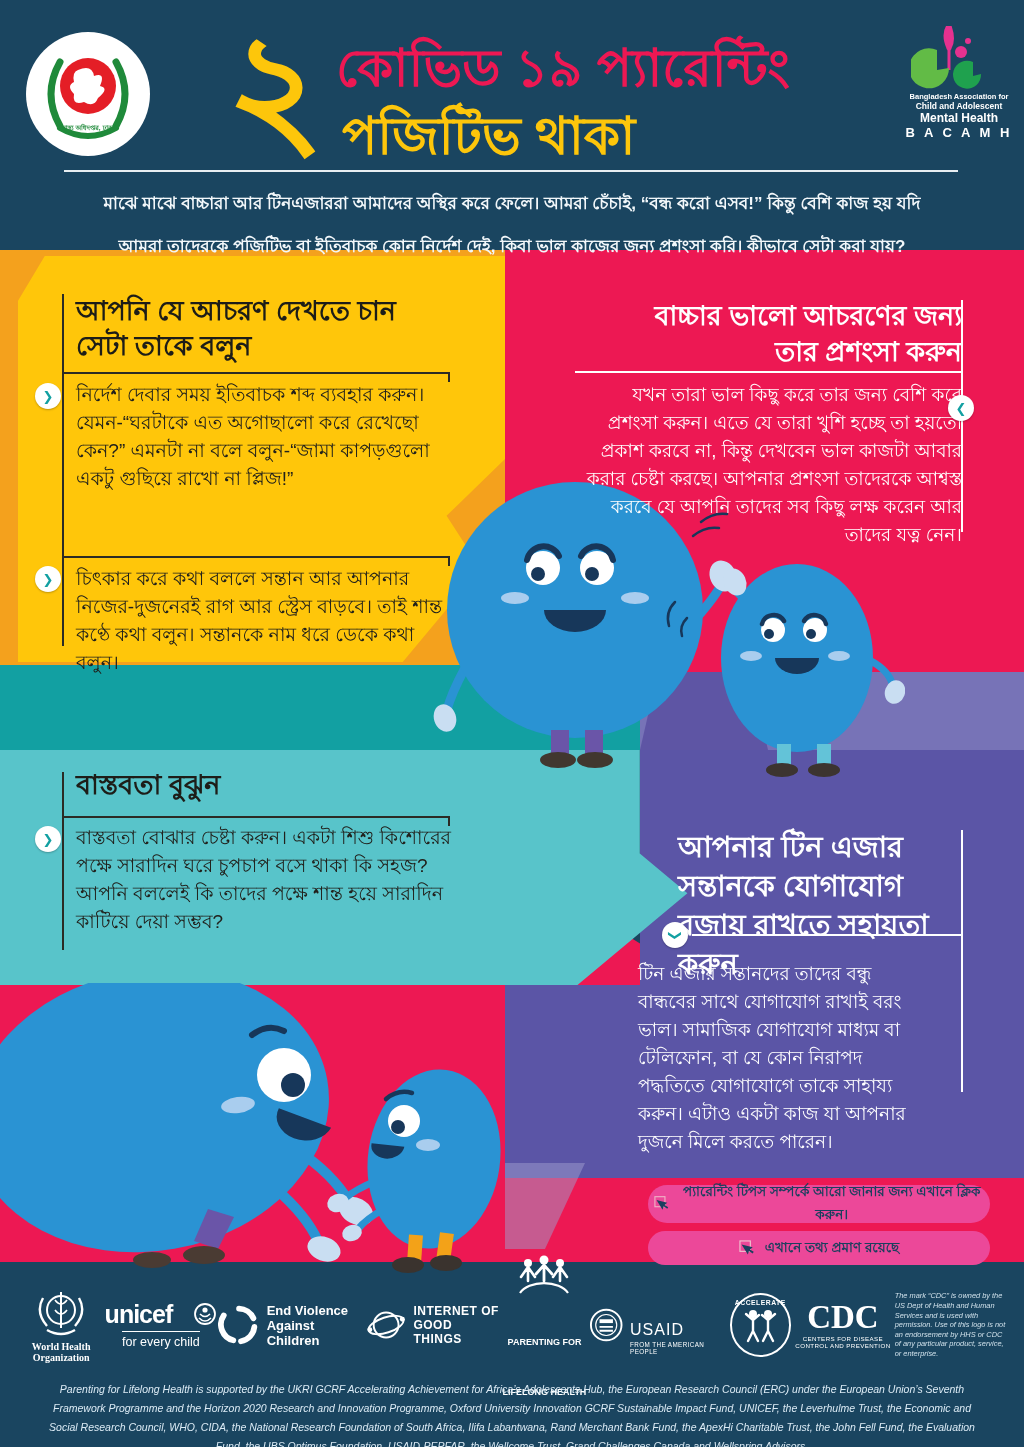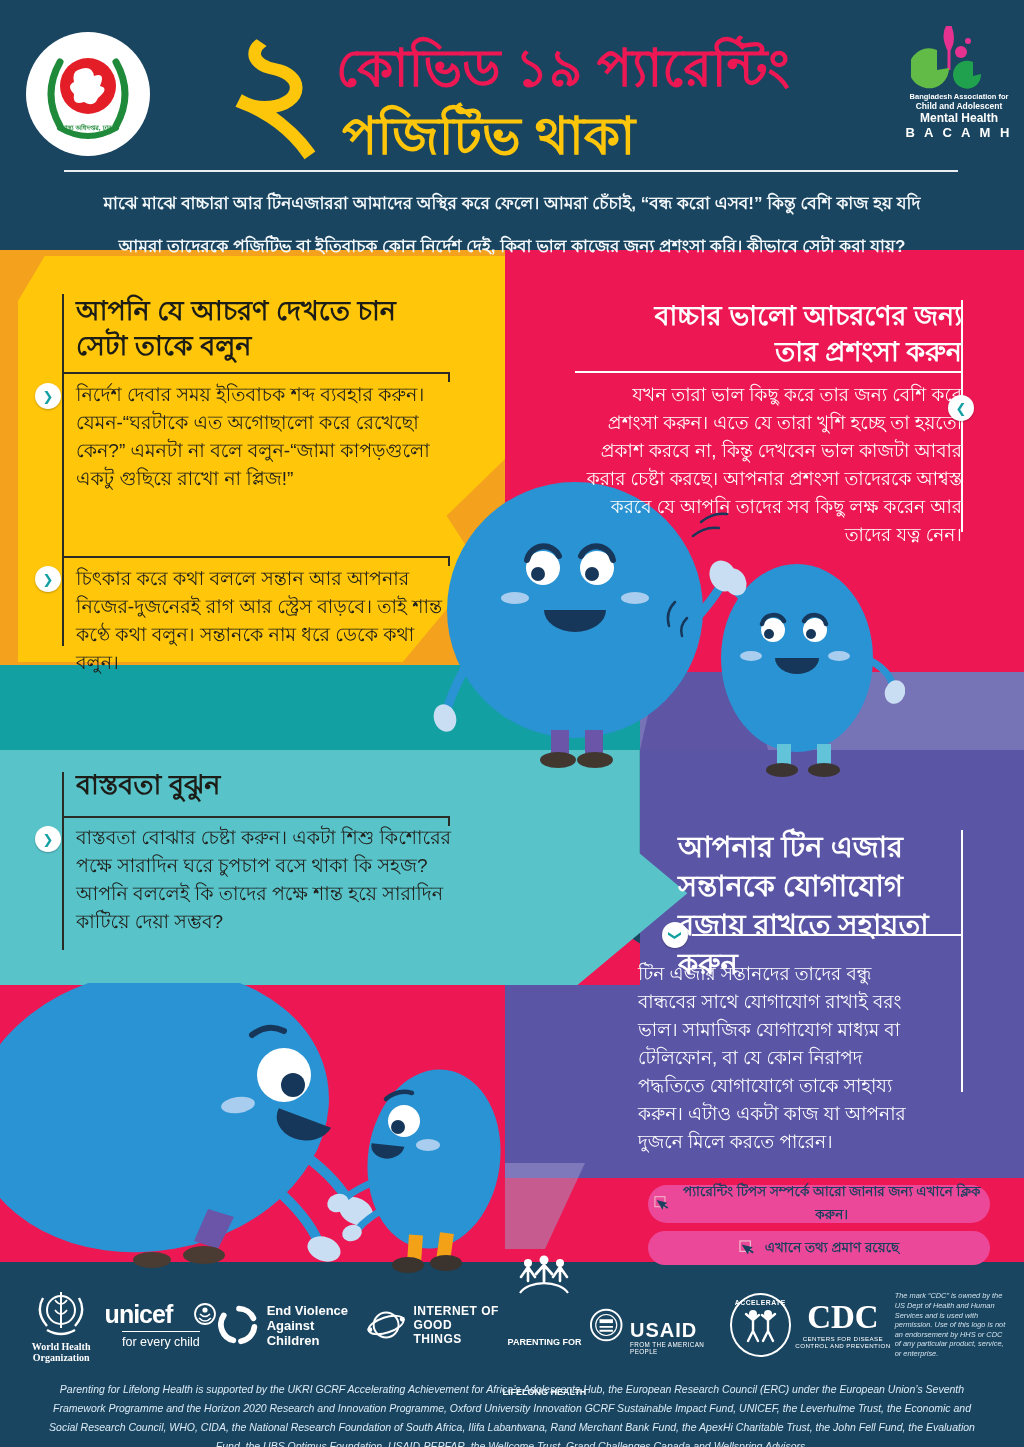--- a/index.html
+++ b/index.html
@@ -56,21 +56,21 @@
   
   .logos{left:18px;top:1282px;width:988px;height:86px;z-index:6;display:flex;align-items:center;justify-content:space-between;color:#fff;}
   .logo{display:flex;flex-direction:column;align-items:center;gap:3px;text-align:center;}
   .logo .cap{font-size:10px;font-weight:bold;line-height:11px;font-family:Liberation Serif, serif;}
   .unicef-word{font-size:25px;font-weight:bold;letter-spacing:-1px;line-height:24px;}
   .unicef-tag{font-size:12.5px;border-top:1px solid #fff;padding-top:3px;margin-top:2px;}
   .ev-row,.iogt-row,.usaid-row{display:flex;align-items:center;gap:7px;}
   .ev-txt{font-size:13px;font-weight:bold;line-height:15px;text-align:left;}
   .iogt-txt{font-size:12px;font-weight:bold;line-height:14px;text-align:left;letter-spacing:.5px;}
   .plh-cap{font-size:9px;font-weight:bold;line-height:10px;}
-  .usaid-word{font-size:20px;font-weight:bold;line-height:22px;letter-spacing:1px;margin-top:24px;}
+  .usaid-word{font-size:16px;font-weight:normal;line-height:22px;letter-spacing:1px;margin-top:24px;}
   .usaid-tag{font-size:6.3px;letter-spacing:.4px;}
   .accel{width:64px;height:64px;border:2.5px solid #fff;border-radius:50%;display:flex;flex-direction:column;align-items:center;justify-content:flex-start;padding-top:4px;}
   .accel .arc{font-size:6.8px;font-weight:bold;letter-spacing:.5px;}
   .cdc-word{font-size:33px;font-weight:bold;line-height:30px;font-family:"Liberation Serif","DejaVu Serif",serif;}
   .cdc-tag{font-size:6.2px;letter-spacing:.4px;}
   .cdc-note{width:116px;font-size:7.4px;font-style:italic;line-height:9.6px;color:#cfe0ea;text-align:left;z-index:6;}
   .funding{left:40px;top:1380px;width:944px;font-size:10.5px;font-style:italic;line-height:19px;color:#dcebf5;text-align:center;z-index:6;}
   svg{display:block;}
 </style>
 </head>

